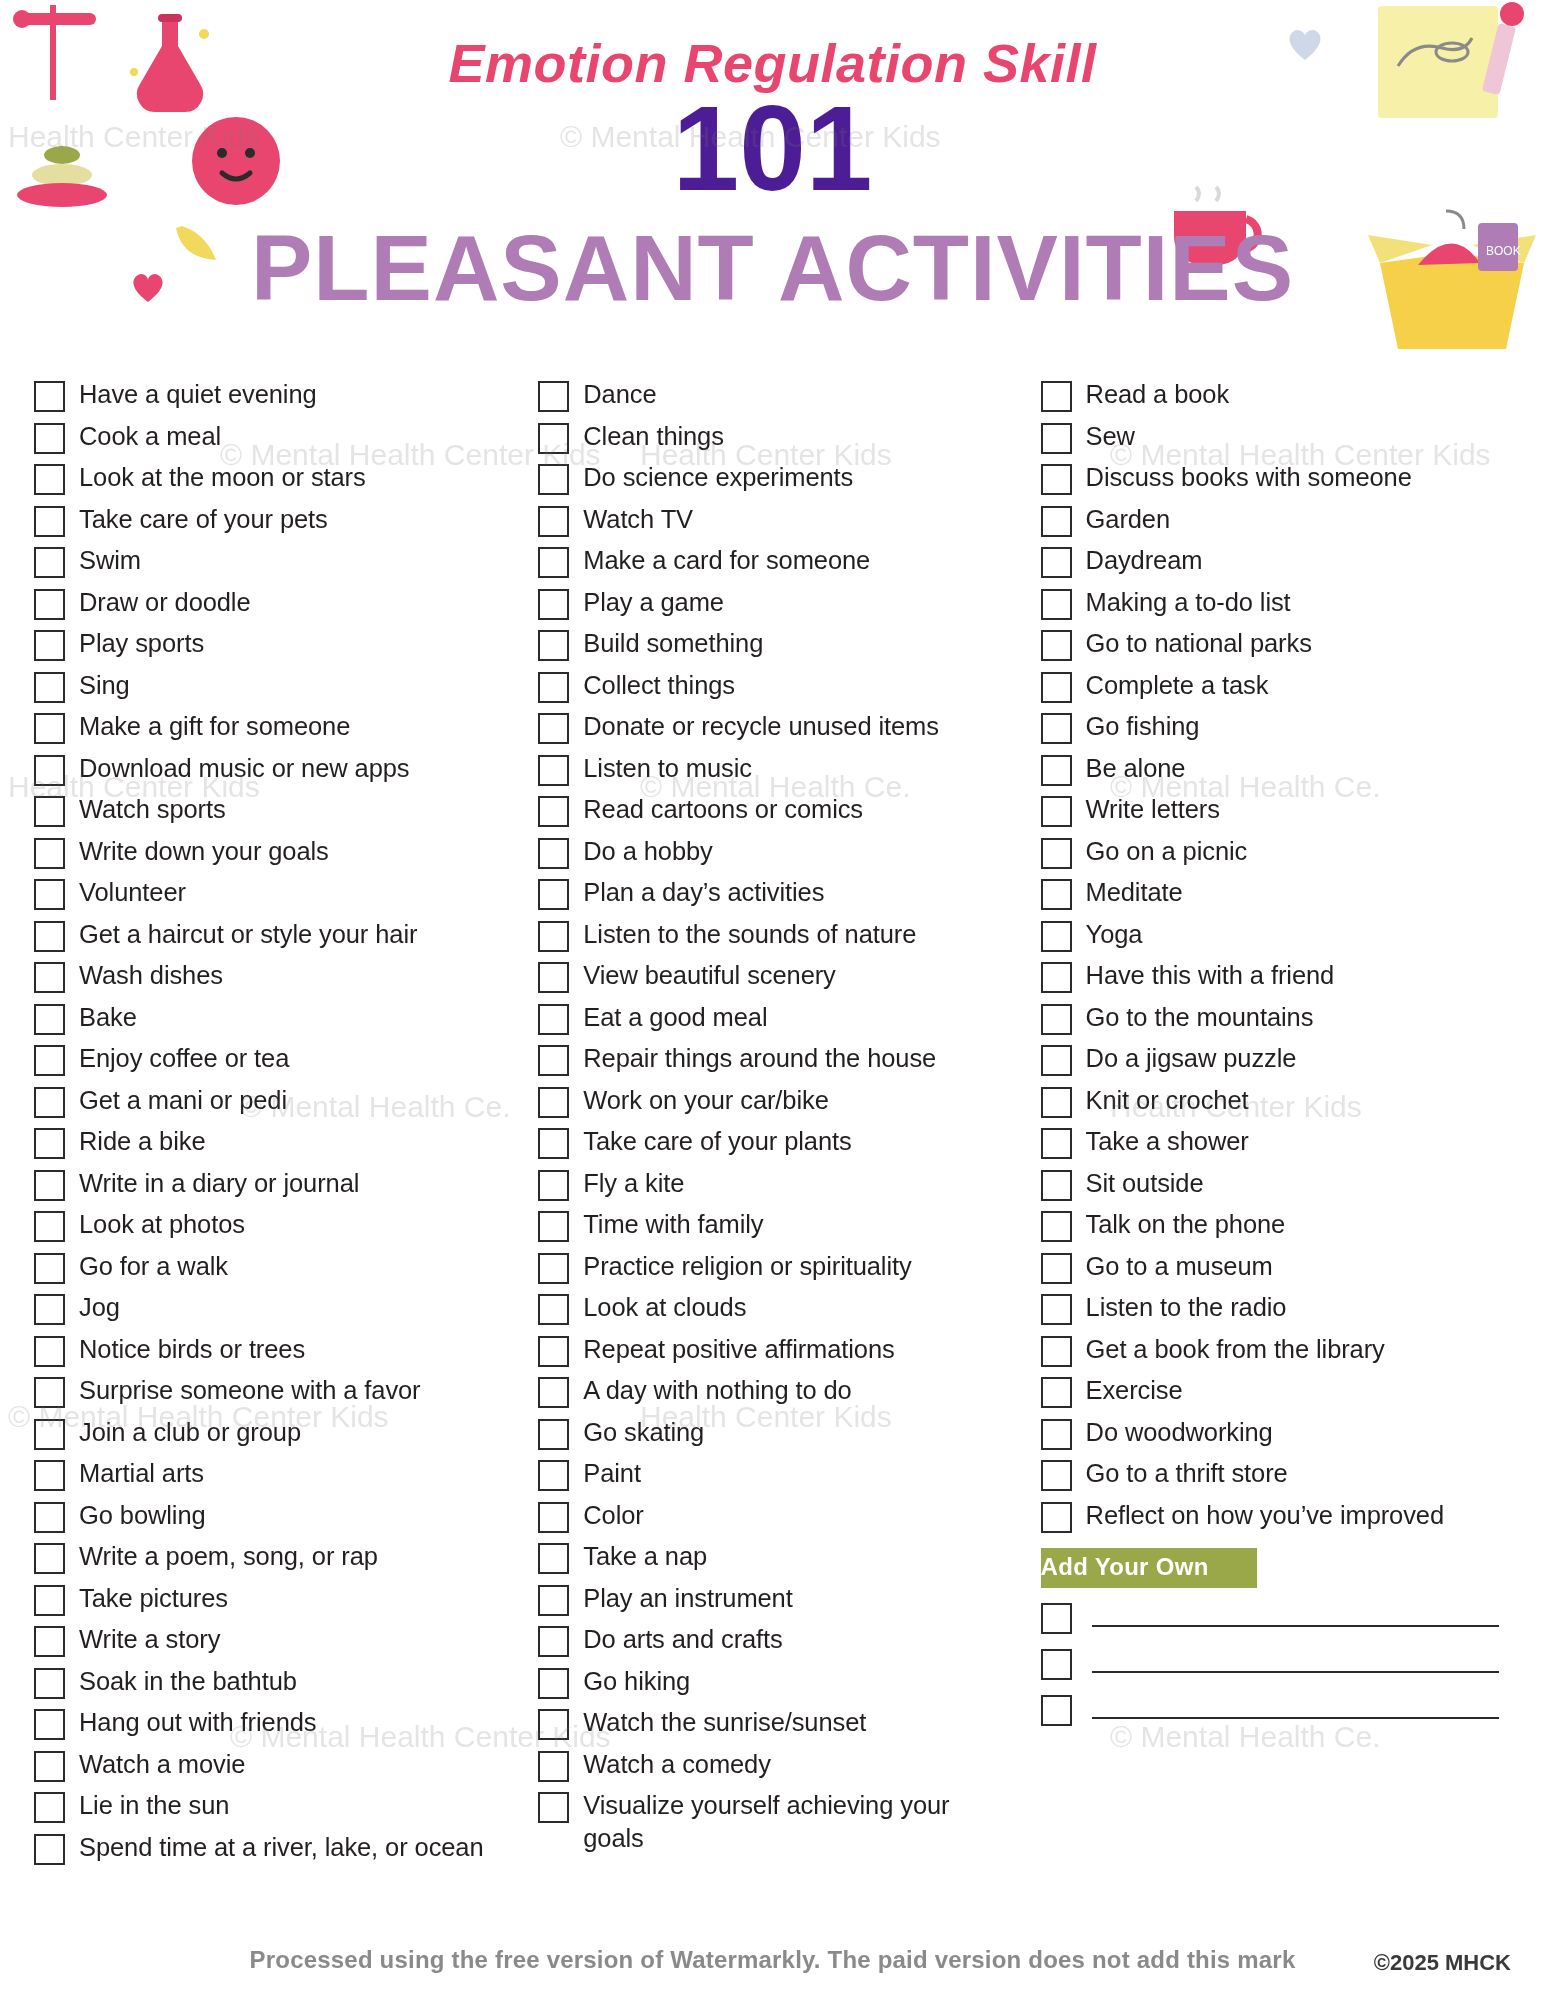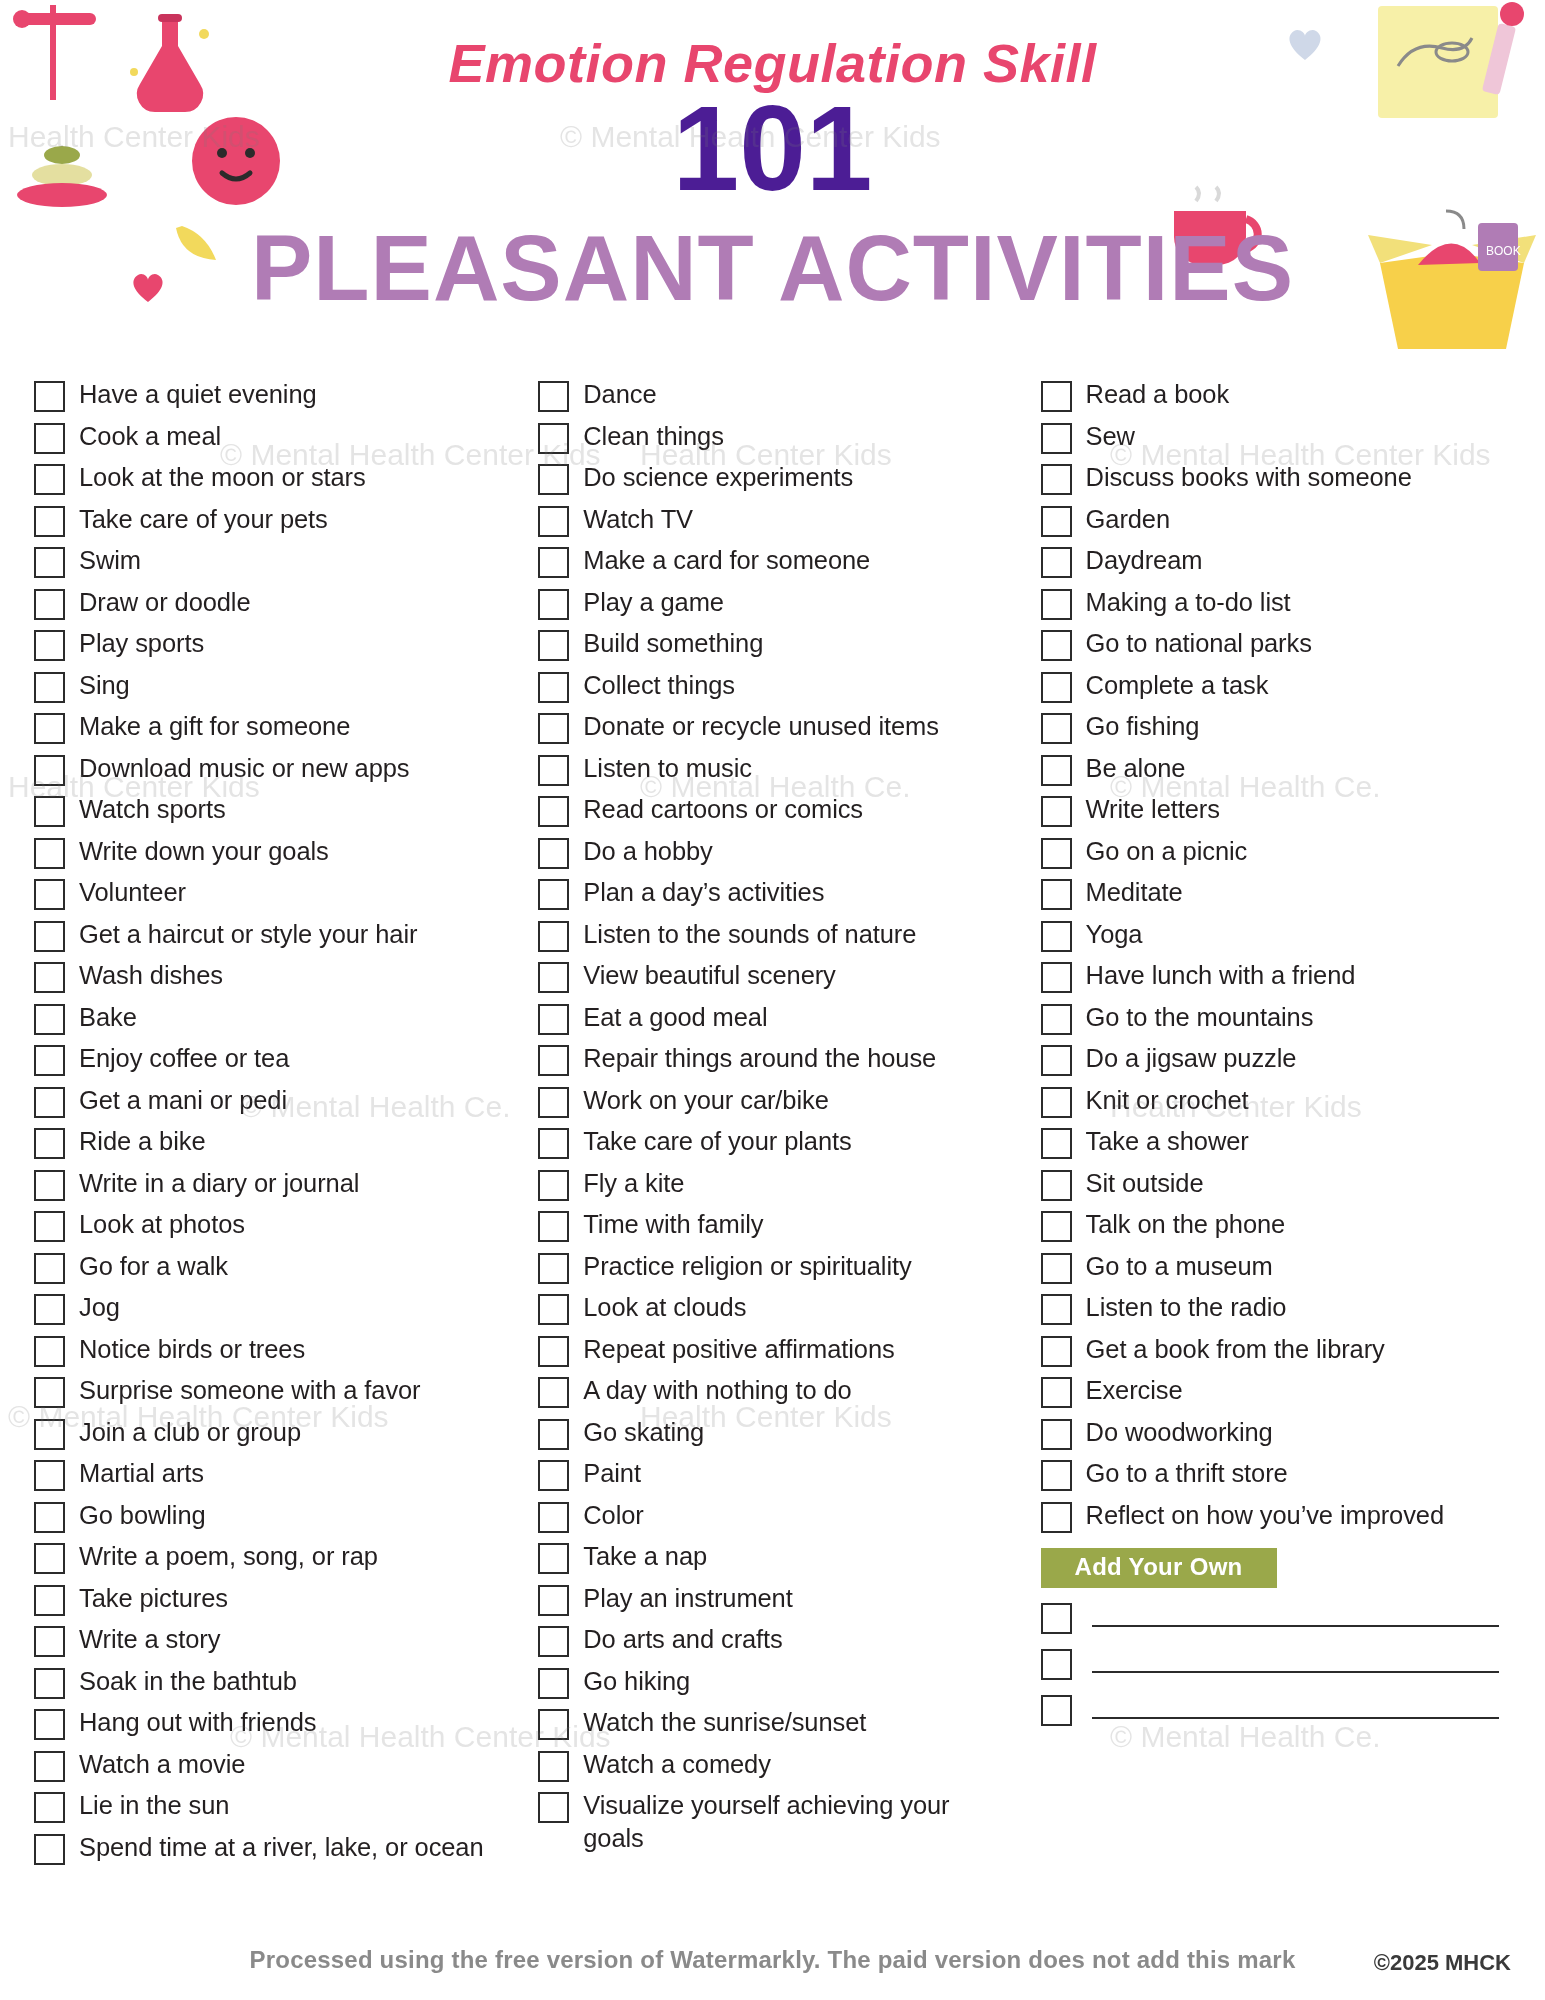--- a/index.html
+++ b/index.html
@@ -86,22 +86,22 @@
   }
 
   
   .add-own {
     margin-top:14px;
     margin-left:0;
     background:#9aa84a;
     color:#ffffff;
     font-weight:bold;
     font-size:24px;
-    text-align:center;
-    width:236px;
+    text-align:left;
+    width:216px;
     padding:5px 0 7px 0;
     letter-spacing:0.3px;
   }
   .blank-row {
     display:flex;
     align-items:center;
     margin-top:12px;
   }
   .blank-line {
     flex:1;
@@ -554,21 +554,21 @@
     <div class="item">
         <span class="cb"></span>
         <span class="lbl">Meditate</span>
       </div>
     <div class="item">
         <span class="cb"></span>
         <span class="lbl">Yoga</span>
       </div>
     <div class="item">
         <span class="cb"></span>
-        <span class="lbl">Have lunch with a friend</span>
+        <span class="lbl">Have this with a friend</span>
       </div>
     <div class="item">
         <span class="cb"></span>
         <span class="lbl">Go to the mountains</span>
       </div>
     <div class="item">
         <span class="cb"></span>
         <span class="lbl">Do a jigsaw puzzle</span>
       </div>
     <div class="item">

